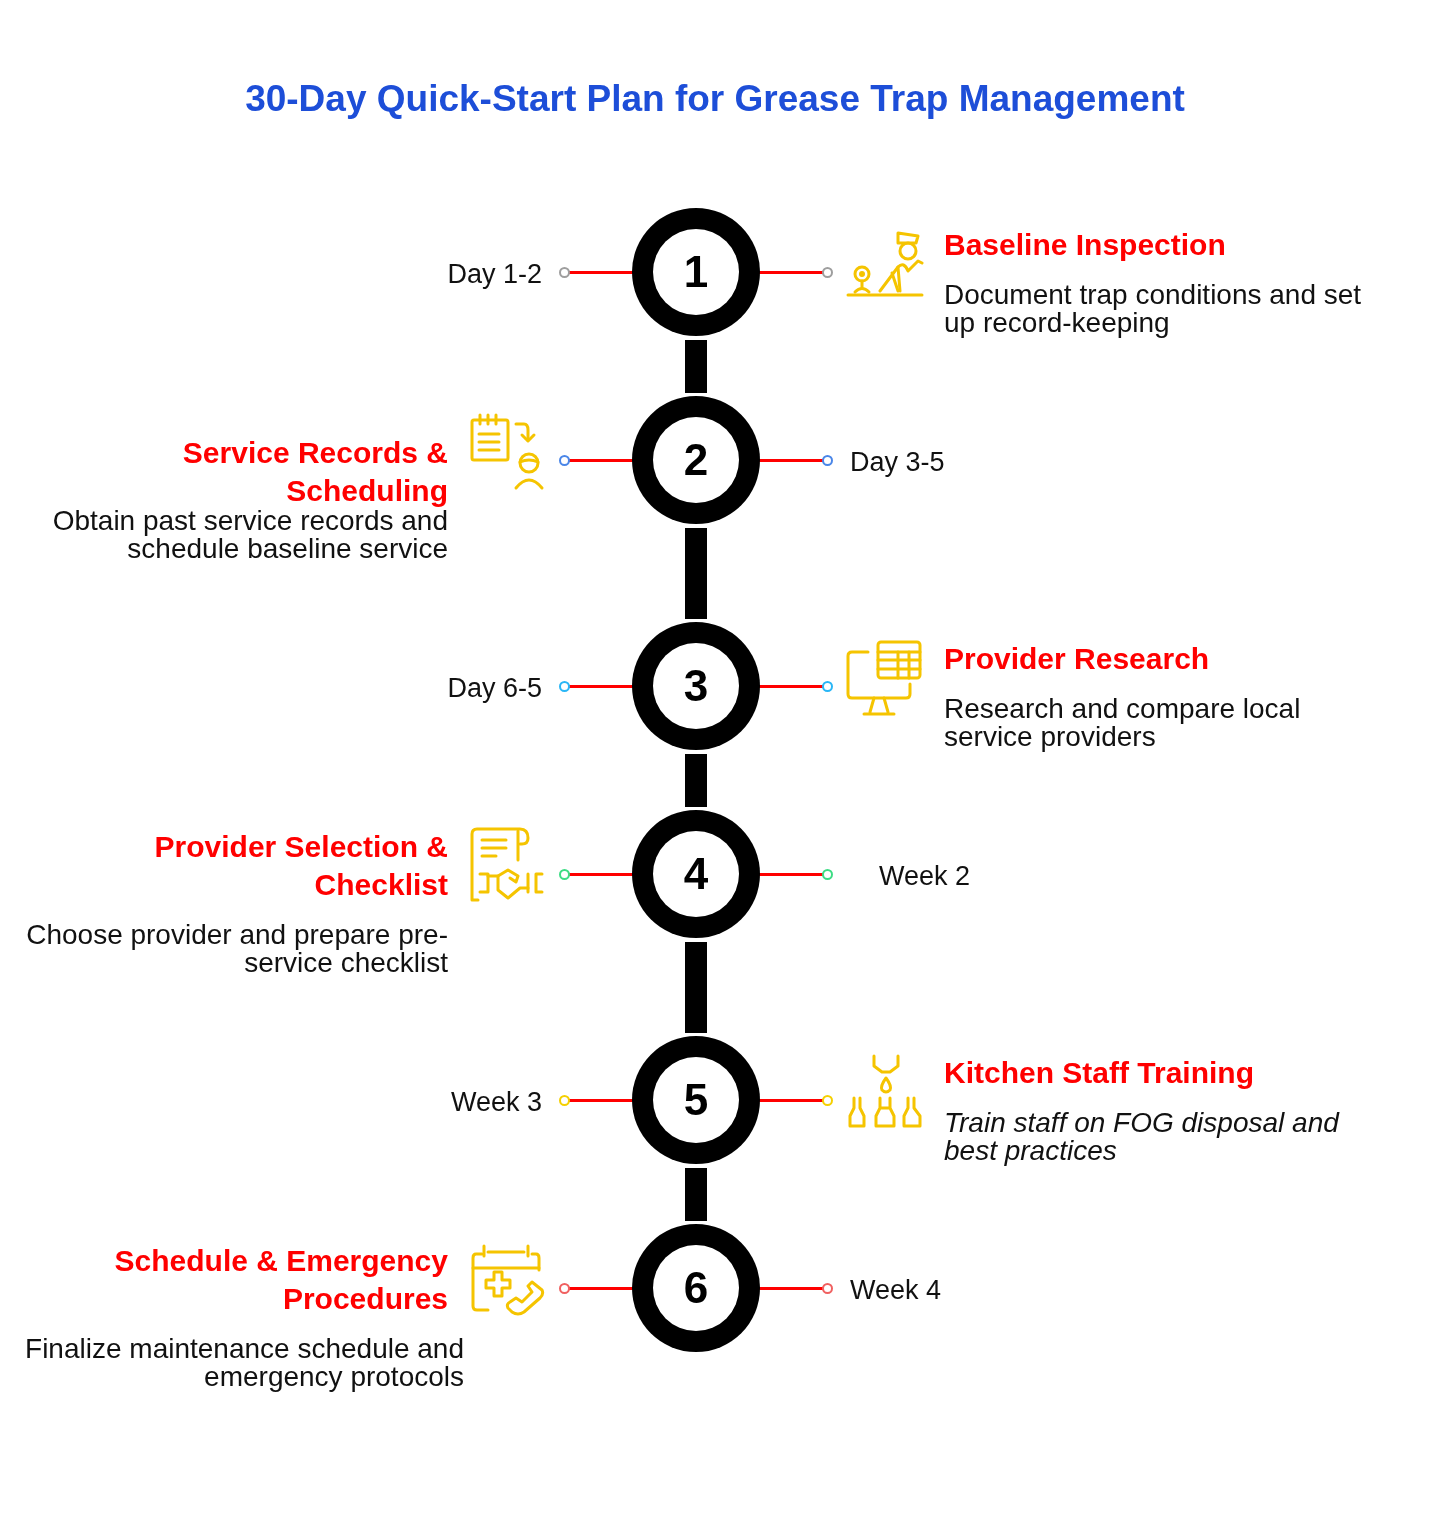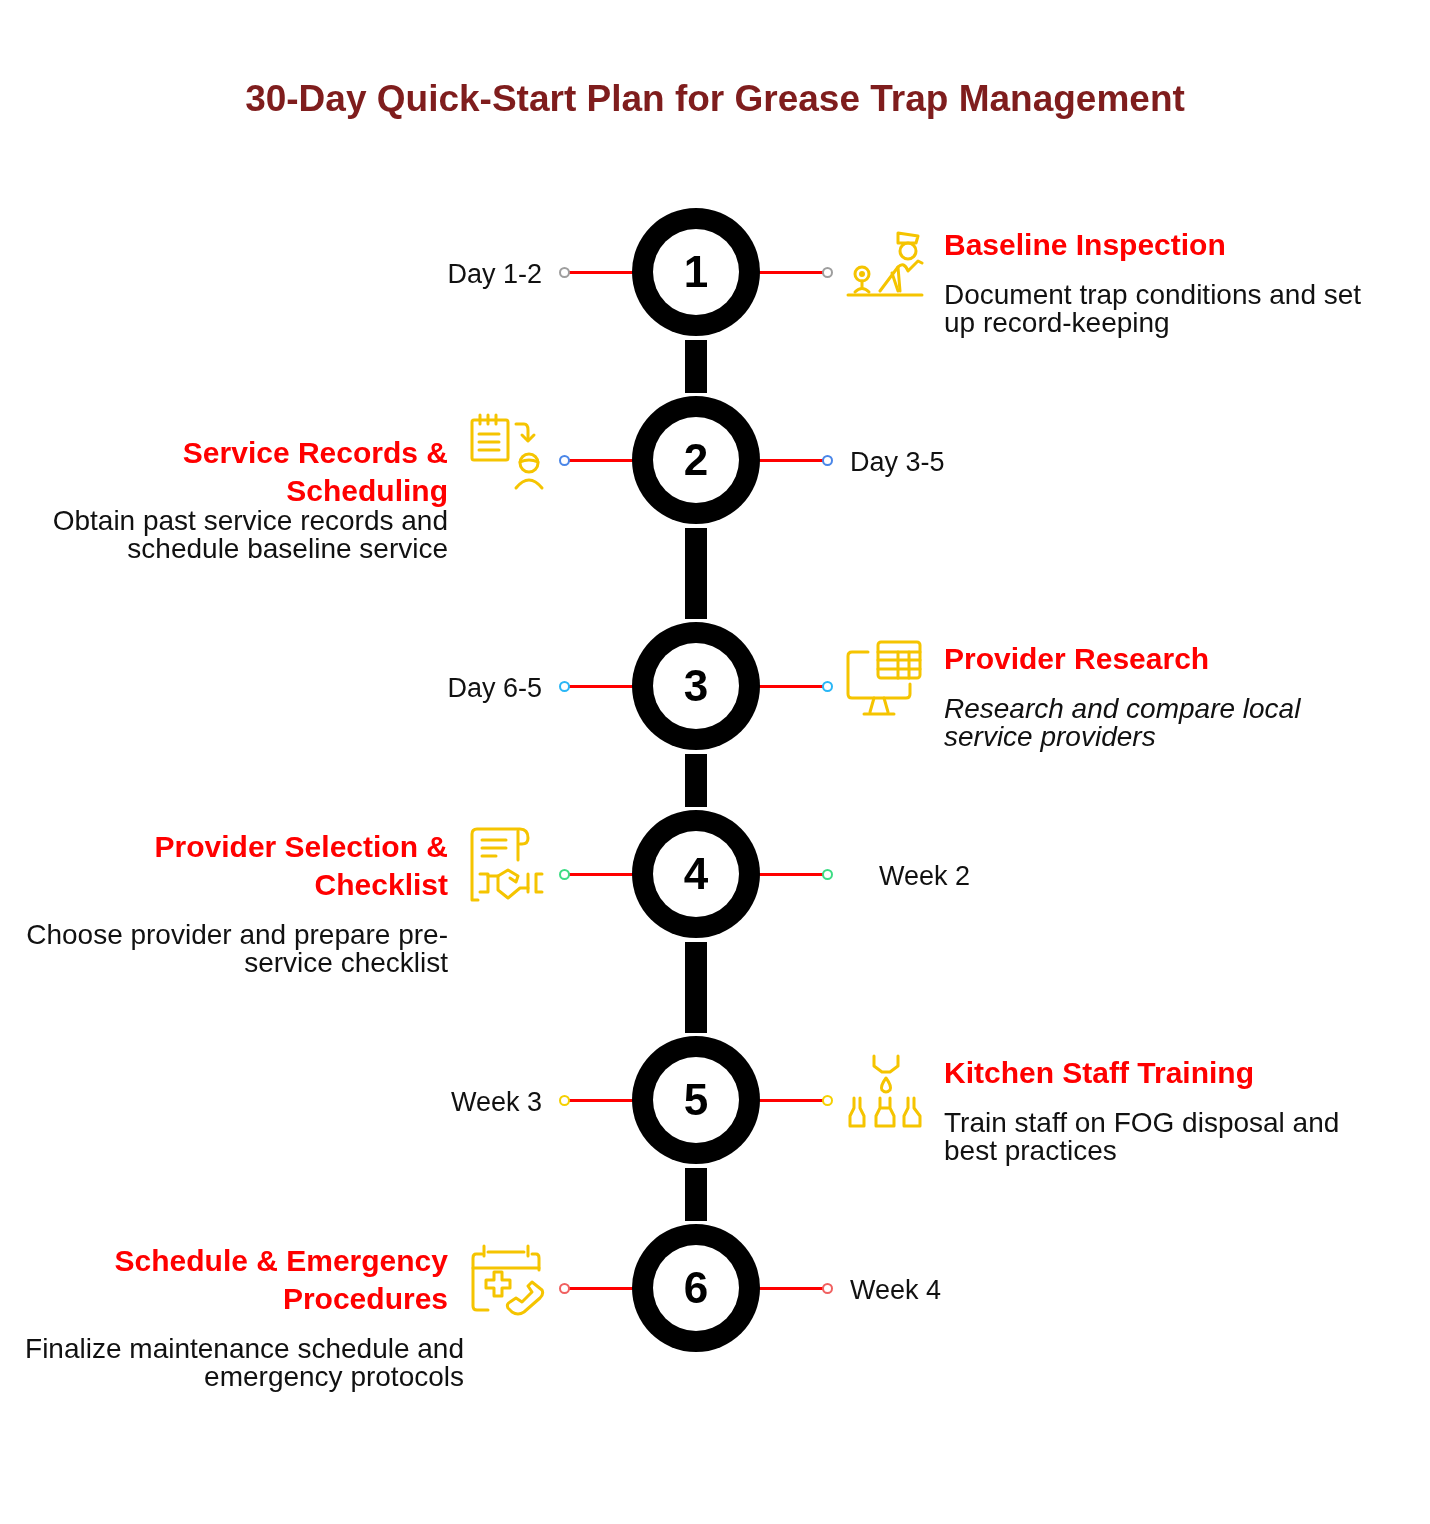--- a/index.html
+++ b/index.html
@@ -1,19 +1,19 @@
 <!DOCTYPE html>
 <html><head>
 <meta charset="utf-8">
 <style>
   html, body { margin: 0; padding: 0; background: #ffffff; }
   body { width: 1430px; height: 1524px; position: relative; overflow: hidden;
          font-family: "Liberation Sans", sans-serif; color: #111; }
   .title { position: absolute; left: 0; right: 0; top: 78px; text-align: center;
-           font-weight: bold; font-size: 37px; color: #7f1d1d; letter-spacing: 0px; }
+           font-weight: bold; font-size: 37px; color: #1d4ed8; letter-spacing: 0px; }
   .connector { position: absolute; left: 685px; width: 22px; background: #000; }
   .node { position: absolute; left: 632px; width: 128px; height: 128px; border-radius: 50%;
           background: #000; }
   .node-inner { position: absolute; left: 21px; top: 21px; width: 86px; height: 86px;
                 border-radius: 50%; background: #fff; display: flex; align-items: center;
                 justify-content: center; font-weight: bold; font-size: 44px; color: #000; }
   .line { position: absolute; height: 3px; background: #ff0000; }
   .dot { position: absolute; width: 7px; height: 7px; border-radius: 50%; background: #fff;
          border: 2.5px solid #999; }
   .when { position: absolute; font-size: 27px; color: #111; white-space: nowrap; }
@@ -115,21 +115,21 @@
         <path d="M22 14 H6 Q2 14 2 18 V56 Q2 60 6 60 H60 Q64 60 64 56 V46"></path>
         <rect x="32" y="4" width="42" height="36" rx="3"></rect>
         <path d="M32 14 H74 M32 22 H74 M32 31 H74"></path>
         <path d="M52 14 V40 M63 14 V40"></path>
         <path d="M28 60 L24 74 M38 60 L42 74 M18 76 H48"></path>
       </svg>
     </div>
     <div class="step-title right-side" style="left:944px;top:640px;">
       <div>Provider Research</div>
     </div>
-    <div class="step-desc right-side" style="left:944px;top:695px;font-style:italic;">
+    <div class="step-desc right-side" style="left:944px;top:695px;">
       <div>Research and compare local</div>
       <div>service providers</div>
     </div>
   </div>
 
   <div>
     <div class="line" style="left:568px;width:66px;top:873px;"></div>
     <div class="line" style="left:758px;width:66px;top:873px;"></div>
     <div class="dot" style="left:559px;top:869px;border-color:#3ddc84;"></div>
     <div class="dot" style="left:822px;top:869px;border-color:#3ddc84;"></div>
@@ -172,21 +172,21 @@
         <path d="M28 4 V14 L36 20 H44 L52 14 V4"></path>
         <path d="M40 26 Q34 34 36 38 Q40 42 44 38 Q46 34 40 26 Z"></path>
         <path d="M8 46 V56 L4 64 V74 H18 V64 L14 56 V46"></path>
         <path d="M34 46 V56 L30 64 V74 H48 V64 L44 56 V46 M34 56 H44"></path>
         <path d="M62 46 V56 L58 64 V74 H74 V64 L68 56 V46"></path>
       </svg>
     </div>
     <div class="step-title right-side" style="left:944px;top:1054px;">
       <div>Kitchen Staff Training</div>
     </div>
-    <div class="step-desc right-side" style="left:944px;top:1109px;">
+    <div class="step-desc right-side" style="left:944px;top:1109px;font-style:italic;">
       <div>Train staff on FOG disposal and</div>
       <div>best practices</div>
     </div>
   </div>
 
   <div>
     <div class="line" style="left:568px;width:66px;top:1287px;"></div>
     <div class="line" style="left:758px;width:66px;top:1287px;"></div>
     <div class="dot" style="left:559px;top:1283px;border-color:#f06060;"></div>
     <div class="dot" style="left:822px;top:1283px;border-color:#f06060;"></div>

